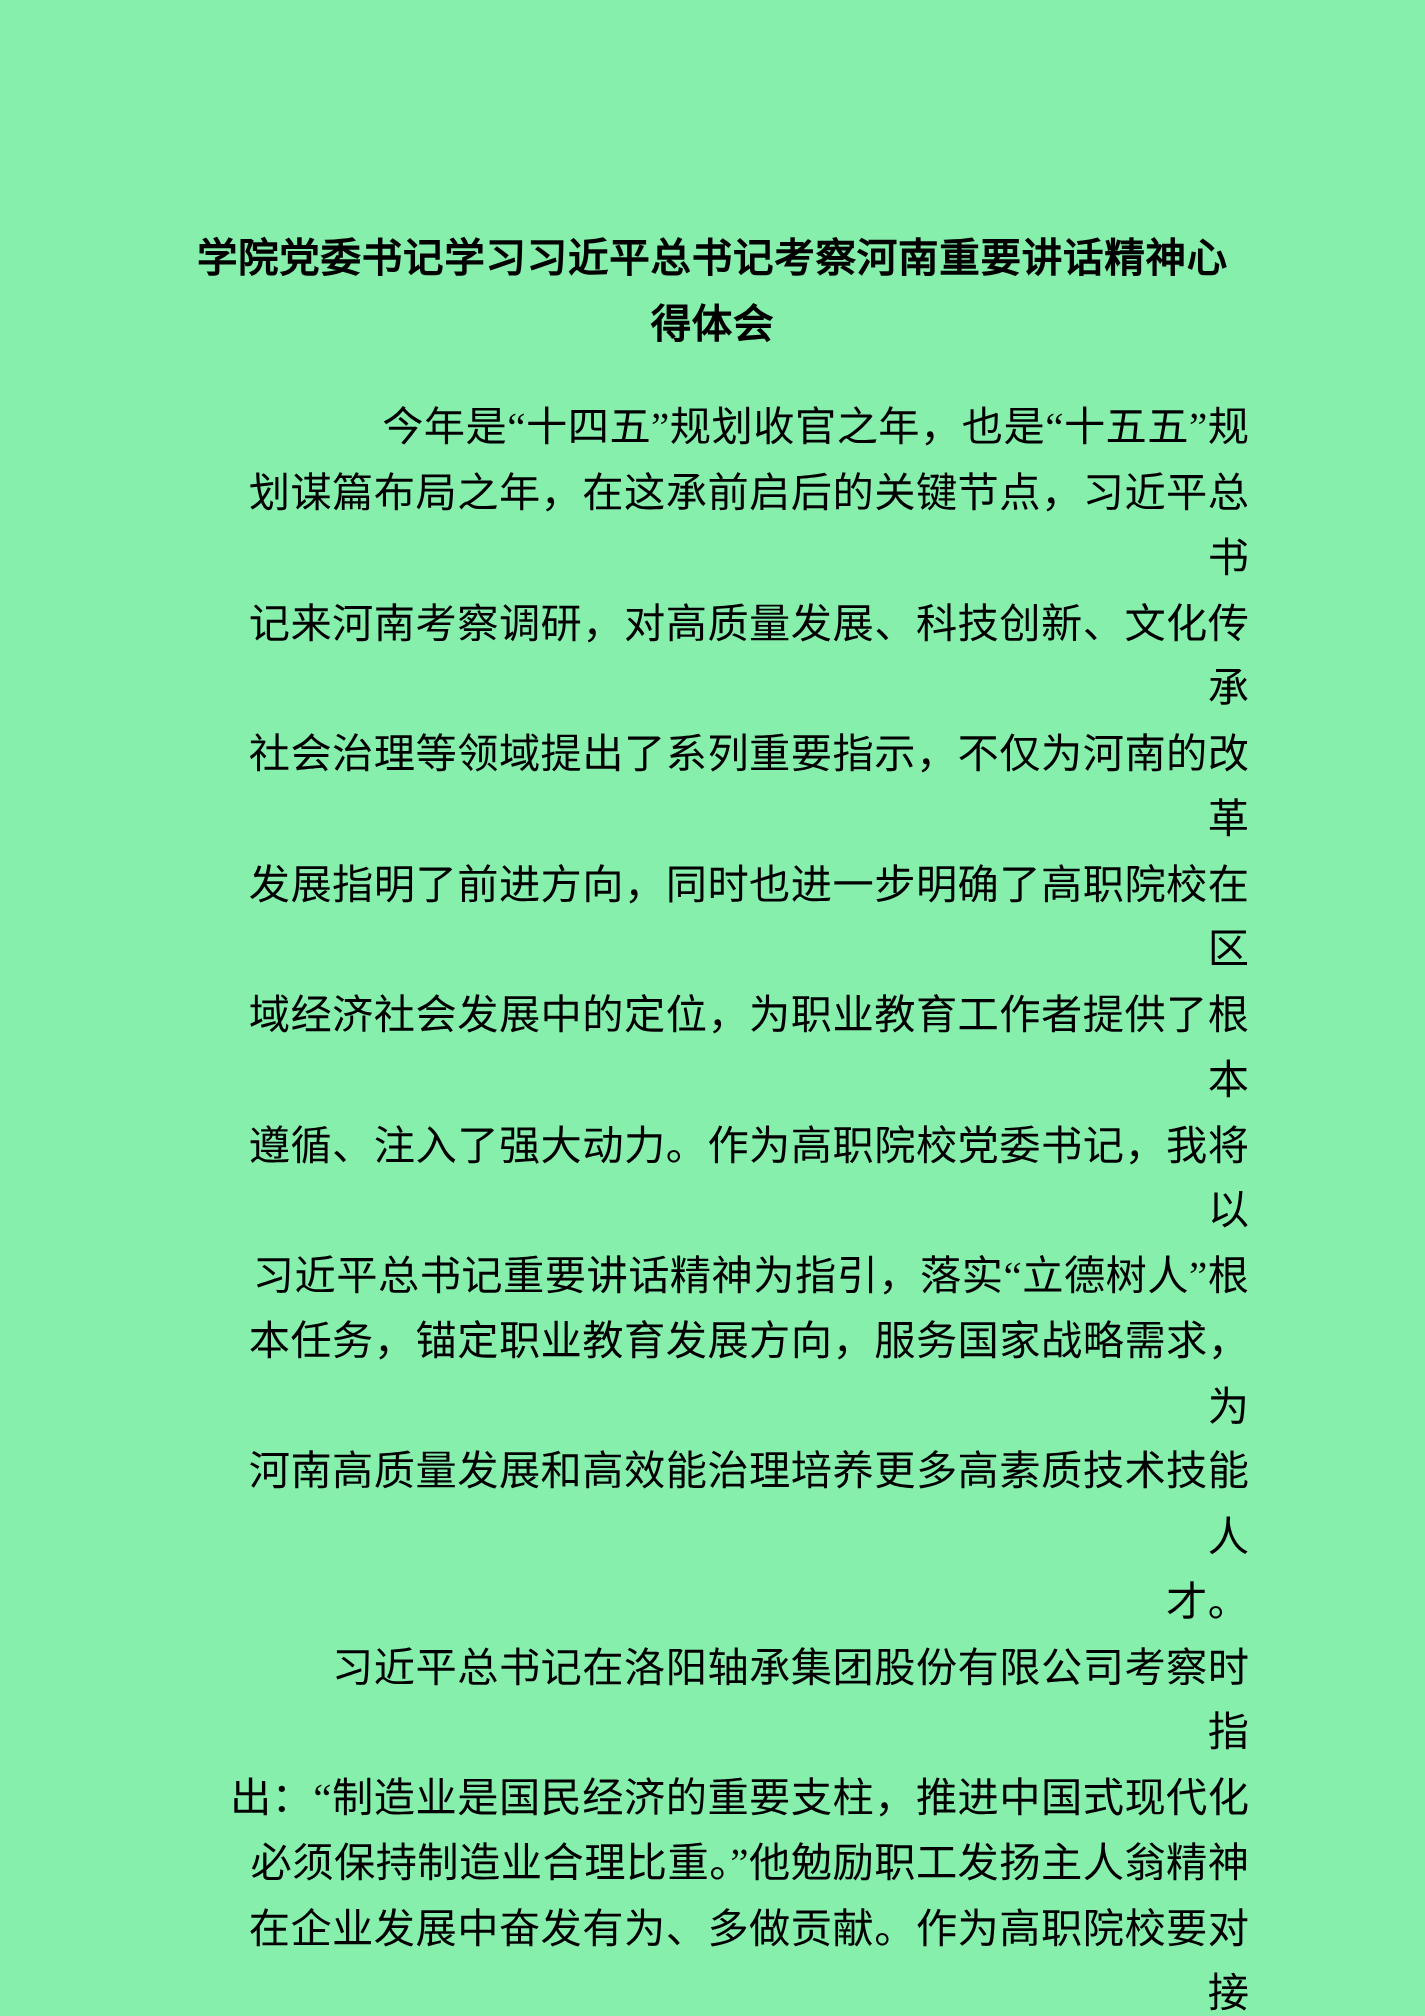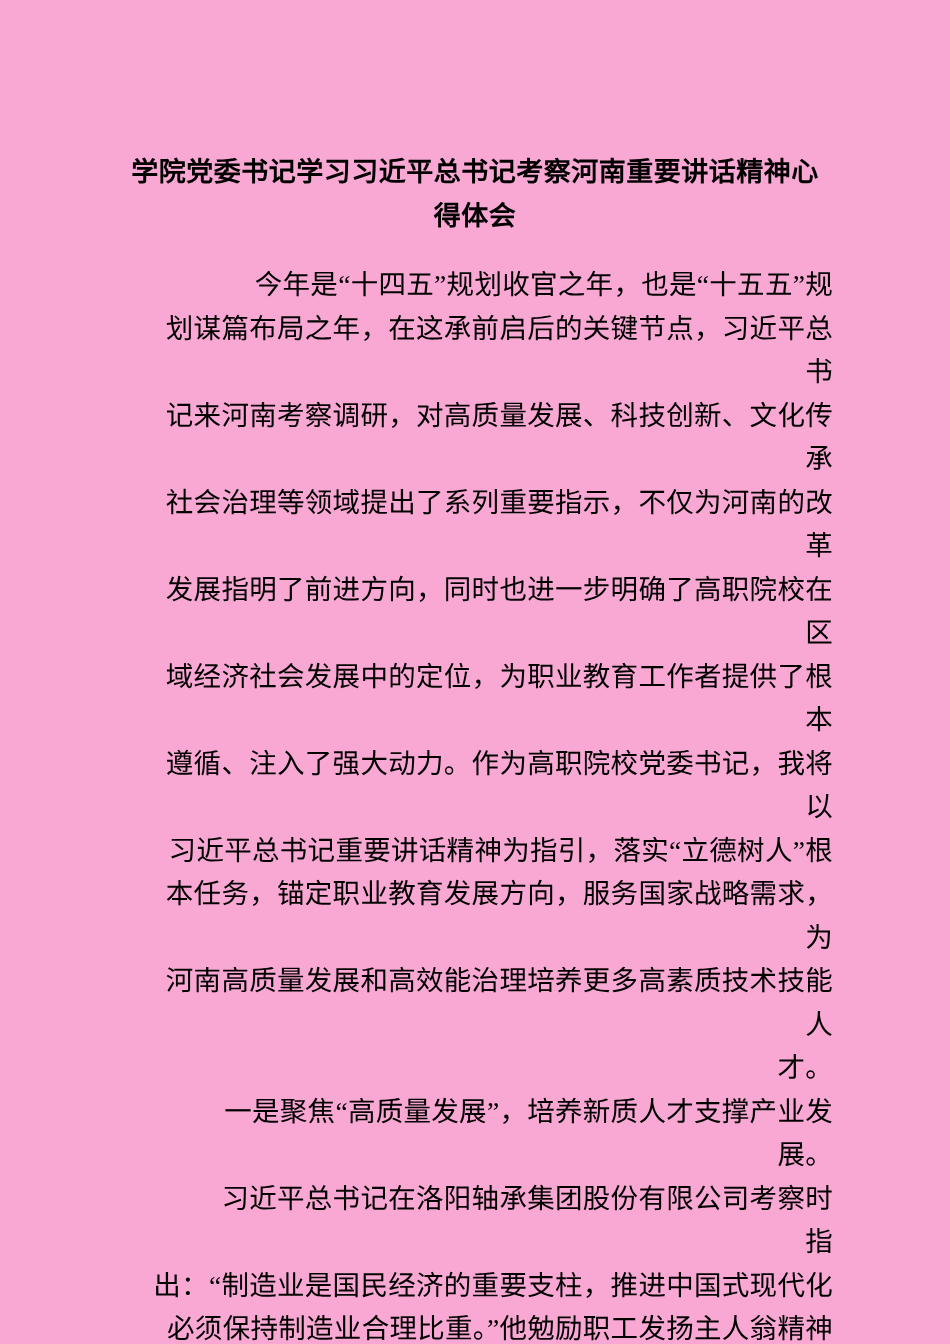--- a/index.html
+++ b/index.html
@@ -4,21 +4,21 @@
 <style>
   html, body {
     margin: 0;
     padding: 0;
     background: #ffffff;
   }
   .page {
     position: relative;
     width: 950px;
     height: 1344px;
-    background: #f9a8d4;
+    background: #86efac;
     color: #000000;
     overflow: hidden;
     box-sizing: border-box;
   }
   .doc-title {
     margin: 0;
     padding: 150px 75px 0 75px;
     text-align: center;
     white-space: pre-line;
     font-family: "Liberation Sans", "DejaVu Sans", sans-serif;
@@ -57,22 +57,20 @@
 划谋篇布局之年，在这承前启后的关键节点，习近平总书
 记来河南考察调研，对高质量发展、科技创新、文化传承
 社会治理等领域提出了系列重要指示，不仅为河南的改革
 发展指明了前进方向，同时也进一步明确了高职院校在区
 域经济社会发展中的定位，为职业教育工作者提供了根本
 遵循、注入了强大动力。作为高职院校党委书记，我将以
 习近平总书记重要讲话精神为指引，落实“立德树人”根
 本任务，锚定职业教育发展方向，服务国家战略需求，为
 河南高质量发展和高效能治理培养更多高素质技术技能人
 才。</p>
-    <p class="doc-paragraph">一是聚焦“高质量发展”，培养新质人才支撑产业发
-展。</p>
     <p class="doc-paragraph">习近平总书记在洛阳轴承集团股份有限公司考察时指
 出：“制造业是国民经济的重要支柱，推进中国式现代化
 必须保持制造业合理比重。”他勉励职工发扬主人翁精神
 在企业发展中奋发有为、多做贡献。作为高职院校要对接
 产业需求，优化专业布局，重点聚焦河南“7+28+N”产
 业链群，深化产教融合、校企合作，建设智能制造、新能
 源、人工智能等新兴专业，深入实施“项目+人才”双交
 付工程教育，将企业真实项目融入课程体系，培养更多新
 质人才，支撑产业转型升级，助力河南高质量发展。</p>
   </div>

